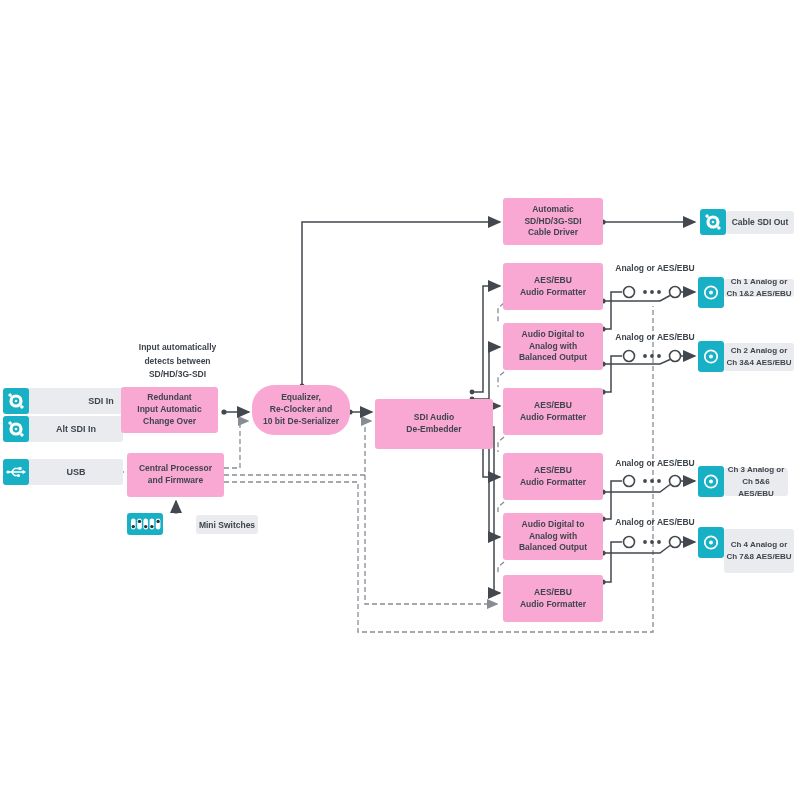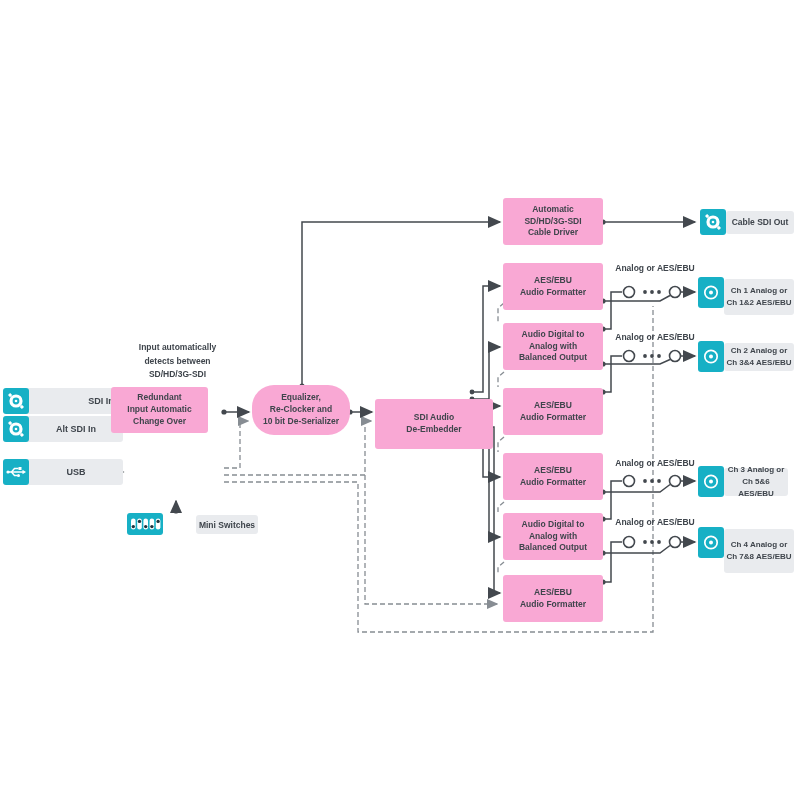--- a/index.html
+++ b/index.html
@@ -199,23 +199,25 @@
           <circle cx="18.7" cy="13.6" r="1.7"></circle>
           <circle cx="24.9" cy="13.6" r="1.7"></circle>
           <circle cx="31.1" cy="8.4" r="1.7"></circle>
         </g>
     </svg>
   </div>
   <div class="bar" style="left:163px;top:515px;width:62px;height:19px;font-size:8.5px;margin-left:33px;">
     <span>Mini Switches</span>
   </div>
 
-  <div class="block" style="left:111px;top:387px;width:97px;height:46px;">Redundant
+  <div class="block" style="left:121px;top:387px;width:97px;height:46px;">Redundant
 Input Automatic
 Change Over</div>
+  <div class="block" style="left:127px;top:453px;width:97px;height:44px;">Central Processor
+and Firmware</div>
   <div class="block" style="left:252px;top:385px;width:98px;height:50px;border-radius:22px;">Equalizer,
 Re-Clocker and
 10 bit De-Serializer</div>
   <div class="block" style="left:375px;top:399px;width:118px;height:50px;">SDI Audio
 De-Embedder</div>
   <div class="block" style="left:503px;top:198px;width:100px;height:47px;">Automatic
 SD/HD/3G-SDI
 Cable Driver</div>
   <div class="block" style="left:503px;top:263px;width:100px;height:47px;">AES/EBU
 Audio Formatter</div>
@@ -246,21 +248,21 @@
       </svg>
   </div>
   <div class="outlabel" style="left:726px;top:211px;width:68px;height:23px;font-size:8.5px;">Cable SDI Out</div>
 
   <div class="icon" style="left:698px;top:277px;width:26px;height:31px;">
     <svg width="26" height="31">
         <circle cx="13" cy="15.5" r="6.2" fill="none" stroke="#ffffff" stroke-width="1.7"></circle>
         <circle cx="13" cy="15.5" r="2" fill="#ffffff"></circle>
       </svg>
   </div>
-  <div class="outlabel" style="left:724px;top:279px;width:70px;height:36px;">Ch 1 Analog or
+  <div class="outlabel" style="left:724px;top:279px;width:70px;height:18px;">Ch 1 Analog or
 Ch 1&amp;2 AES/EBU</div>
 
   <div class="icon" style="left:698px;top:341px;width:26px;height:31px;">
     <svg width="26" height="31">
         <circle cx="13" cy="15.5" r="6.2" fill="none" stroke="#ffffff" stroke-width="1.7"></circle>
         <circle cx="13" cy="15.5" r="2" fill="#ffffff"></circle>
       </svg>
   </div>
   <div class="outlabel" style="left:724px;top:343px;width:70px;height:28px;">Ch 2 Analog or
 Ch 3&amp;4 AES/EBU</div>

